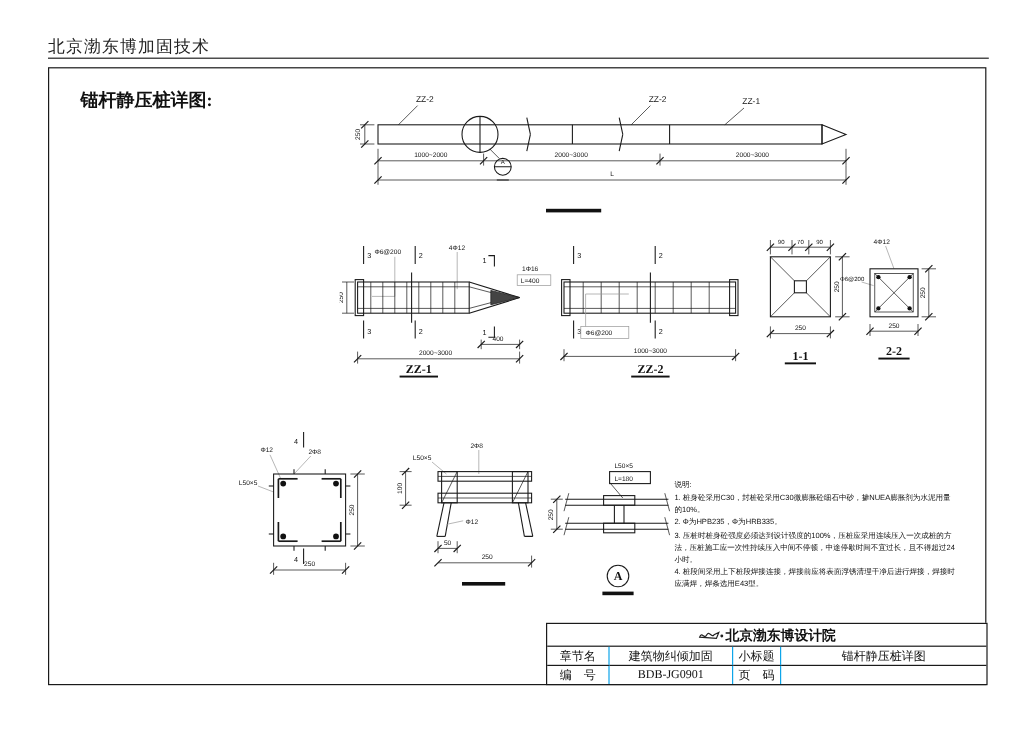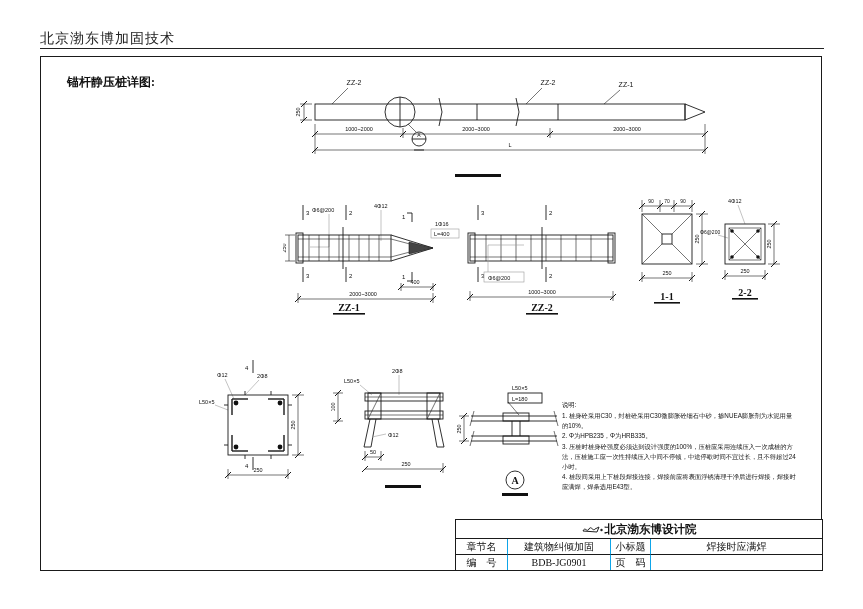--- a/index.html
+++ b/index.html
@@ -2,21 +2,21 @@
 <html><head>
 <meta charset="utf-8">
 <style>
   html,body{margin:0;padding:0;background:#fff;}
   #canvas{position:relative;width:829px;height:609px;background:#fff;overflow:hidden;
           font-family:"Liberation Sans",sans-serif;color:#1a1a1a;border-radius:28px;}
   .abs{position:absolute;}
   .hdr{font-family:"Liberation Serif",serif;font-size:14px;letter-spacing:1px;color:#222;}
   .hdr-rule{height:1px;background:#222;}
   .sheet{border:1.5px solid #1a1a1a;}
-  .dwg-title{font-family:"Liberation Serif",serif;font-weight:bold;font-size:12px;color:#111;}
+  .dwg-title{font-family:"Liberation Serif",serif;font-weight:bold;font-size:15px;color:#111;}
   svg{display:block;}
   svg text{font-family:"Liberation Sans",sans-serif;fill:#111;}
   .t55{font-size:5.5px;} .t5{font-size:5px;} .t6{font-size:6px;} .t7{font-size:7px;}
   .dttl{font-family:"Liberation Serif",serif;font-weight:bold;font-size:10px;}
   .ln{stroke:#1a1a1a;stroke-width:0.9;fill:none;}
   .lnt{stroke:#1a1a1a;stroke-width:0.6;fill:none;}
   .lnb{stroke:#1a1a1a;stroke-width:1.4;fill:none;}
   .gray{stroke:#9a9a9a;stroke-width:0.6;fill:none;}
   .tick{stroke:#1a1a1a;stroke-width:1;}
   .notes{font-size:6.3px;line-height:1.55;color:#111;width:236px;}
@@ -411,20 +411,20 @@
       <svg width="22" height="11" viewBox="0 0 22 11">
         <path d="M1,7 C3,2 5,9 7,5 C9,1 11,8 13,5 L17,3 L15,8 Z" fill="none" stroke="#222" stroke-width="1"></path>
         <circle cx="19.5" cy="6" r="1.2" fill="#222"></circle>
       </svg>
       <span>北京渤东博设计院</span>
     </div>
     <div class="tb-grid">
       <div class="tb-cell">章节名</div>
       <div class="tb-cell tb-val">建筑物纠倾加固</div>
       <div class="tb-cell">小标题</div>
-      <div class="tb-cell tb-val last">焊接时应满焊</div>
+      <div class="tb-cell tb-val last">锚杆静压桩详图</div>
       <div class="tb-cell bot">编　号</div>
       <div class="tb-cell tb-val bot">BDB-JG0901</div>
       <div class="tb-cell bot">页　码</div>
     </div>
   </div>
 
 </div>
 
 </body></html>

